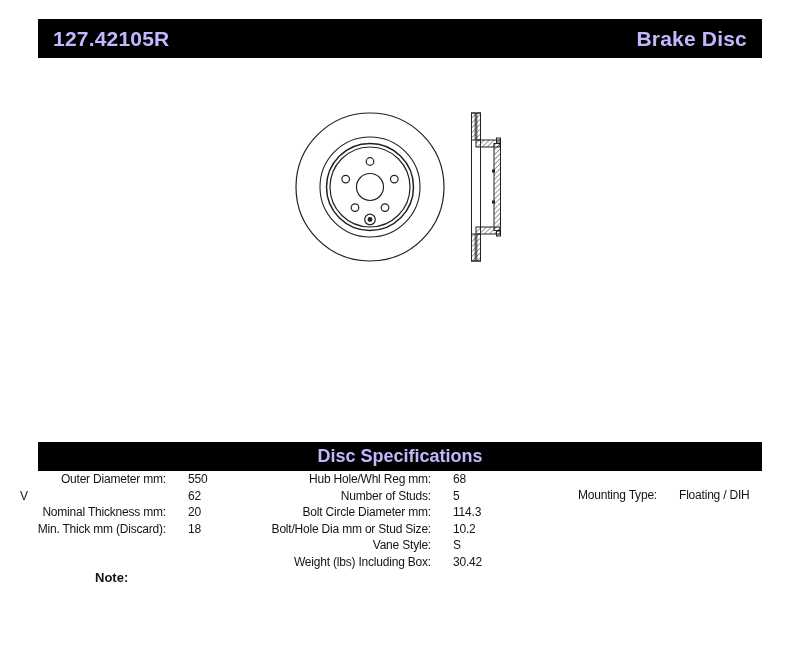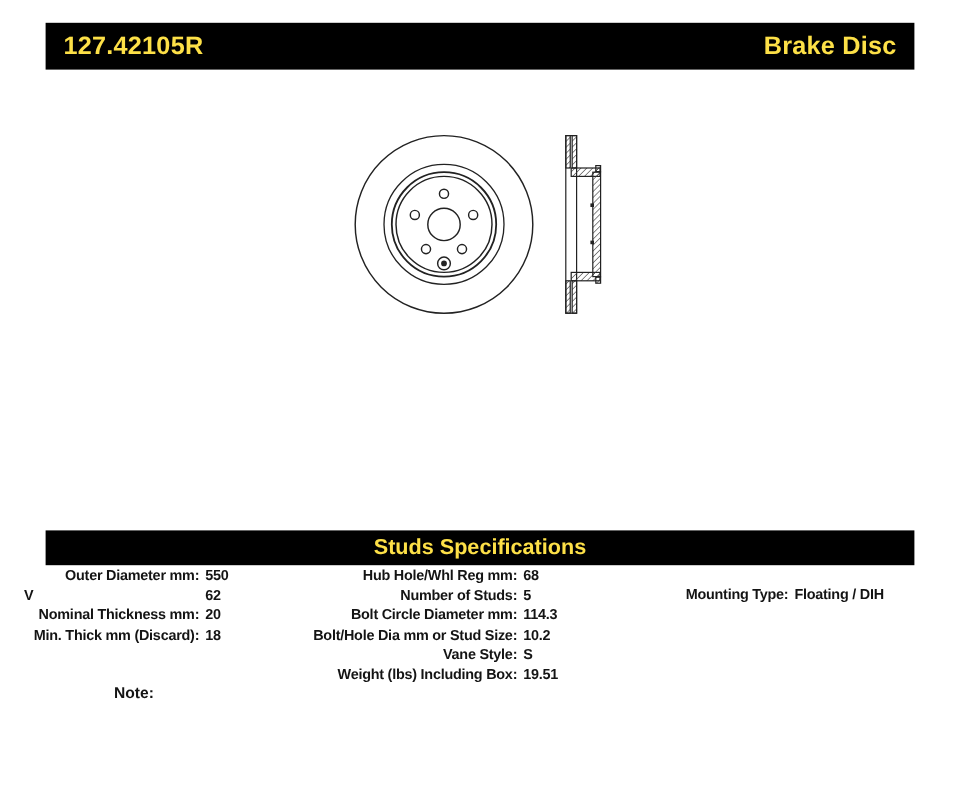--- a/index.html
+++ b/index.html
@@ -1,30 +1,30 @@
 <!DOCTYPE html>
 <html><head>
 <meta charset="utf-8">
 <style>
   html,body{margin:0;padding:0;background:#ffffff;}
   #page{
     position:relative;width:800px;height:655px;background:#ffffff;overflow:hidden;
     font-family:"Liberation Sans","DejaVu Sans",sans-serif;color:#141414;
   }
   .bar{
-    position:absolute;left:38px;width:724px;background:#000000;color:#fde047;
+    position:absolute;left:38px;width:724px;background:#000000;color:#c4b5fd;
     display:flex;align-items:center;box-sizing:border-box;
   }
   #title-bar{top:19px;height:39px;justify-content:space-between;padding:0 15px;}
   #title-bar .bar-text{font-size:21px;font-weight:bold;letter-spacing:0.2px;}
   #section-bar{top:442px;height:29px;justify-content:center;}
   #section-bar .bar-text{font-size:18px;font-weight:bold;}
   .spec-col{
-    position:absolute;display:grid;column-gap:5px;
-    font-size:12px;font-weight:bold;line-height:16.5px;letter-spacing:-0.2px;
+    position:absolute;display:grid;column-gap:22px;
+    font-size:12px;font-weight:normal;line-height:16.5px;letter-spacing:-0.2px;
   }
   #spec-col-left{top:471px;left:20px;grid-template-columns:146px auto;}
   #spec-col-middle{top:471px;left:240px;grid-template-columns:191px auto;}
   #spec-col-right{top:471px;left:560px;grid-template-columns:97px auto;margin-top:16px;}
   .spec-label{text-align:right;white-space:nowrap;}
   .spec-value{text-align:left;white-space:nowrap;}
   #note-label{
     position:absolute;left:95px;top:570px;font-size:13px;font-weight:bold;
   }
   #drawing{position:absolute;left:0;top:0;}
@@ -83,21 +83,21 @@
 
       <rect x="496.5" y="138" width="4" height="5" fill="url(#hatch)"></rect>
       <rect x="496.5" y="231" width="4" height="5" fill="url(#hatch)"></rect>
 
       <rect x="492" y="169.5" width="3" height="3" fill="#222222" stroke="none"></rect>
       <rect x="492" y="200.5" width="3" height="3" fill="#222222" stroke="none"></rect>
     </g>
   </svg>
 
   <div class="bar" id="section-bar">
-    <span class="bar-text">Studs Specifications</span>
+    <span class="bar-text">Disc Specifications</span>
   </div>
 
   <div class="spec-col" id="spec-col-left">
     <span class="spec-label">Outer Diameter mm:</span>
     <span class="spec-value">550</span>
     <span class="spec-value">V</span>
     <span class="spec-value">62</span>
     <span class="spec-label">Nominal Thickness mm:</span>
     <span class="spec-value">20</span>
     <span class="spec-label">Min. Thick mm (Discard):</span>
@@ -109,21 +109,21 @@
     <span class="spec-value">68</span>
     <span class="spec-label">Number of Studs:</span>
     <span class="spec-value">5</span>
     <span class="spec-label">Bolt Circle Diameter mm:</span>
     <span class="spec-value">114.3</span>
     <span class="spec-label">Bolt/Hole Dia mm or Stud Size:</span>
     <span class="spec-value">10.2</span>
     <span class="spec-label">Vane Style:</span>
     <span class="spec-value">S</span>
     <span class="spec-label">Weight (lbs) Including Box:</span>
-    <span class="spec-value">19.51</span>
+    <span class="spec-value">30.42</span>
   </div>
 
   <div class="spec-col" id="spec-col-right">
     <span class="spec-label">Mounting Type:</span>
     <span class="spec-value">Floating / DIH</span>
   </div>
 
   <div id="note-label">Note:</div>
 
 </div>

